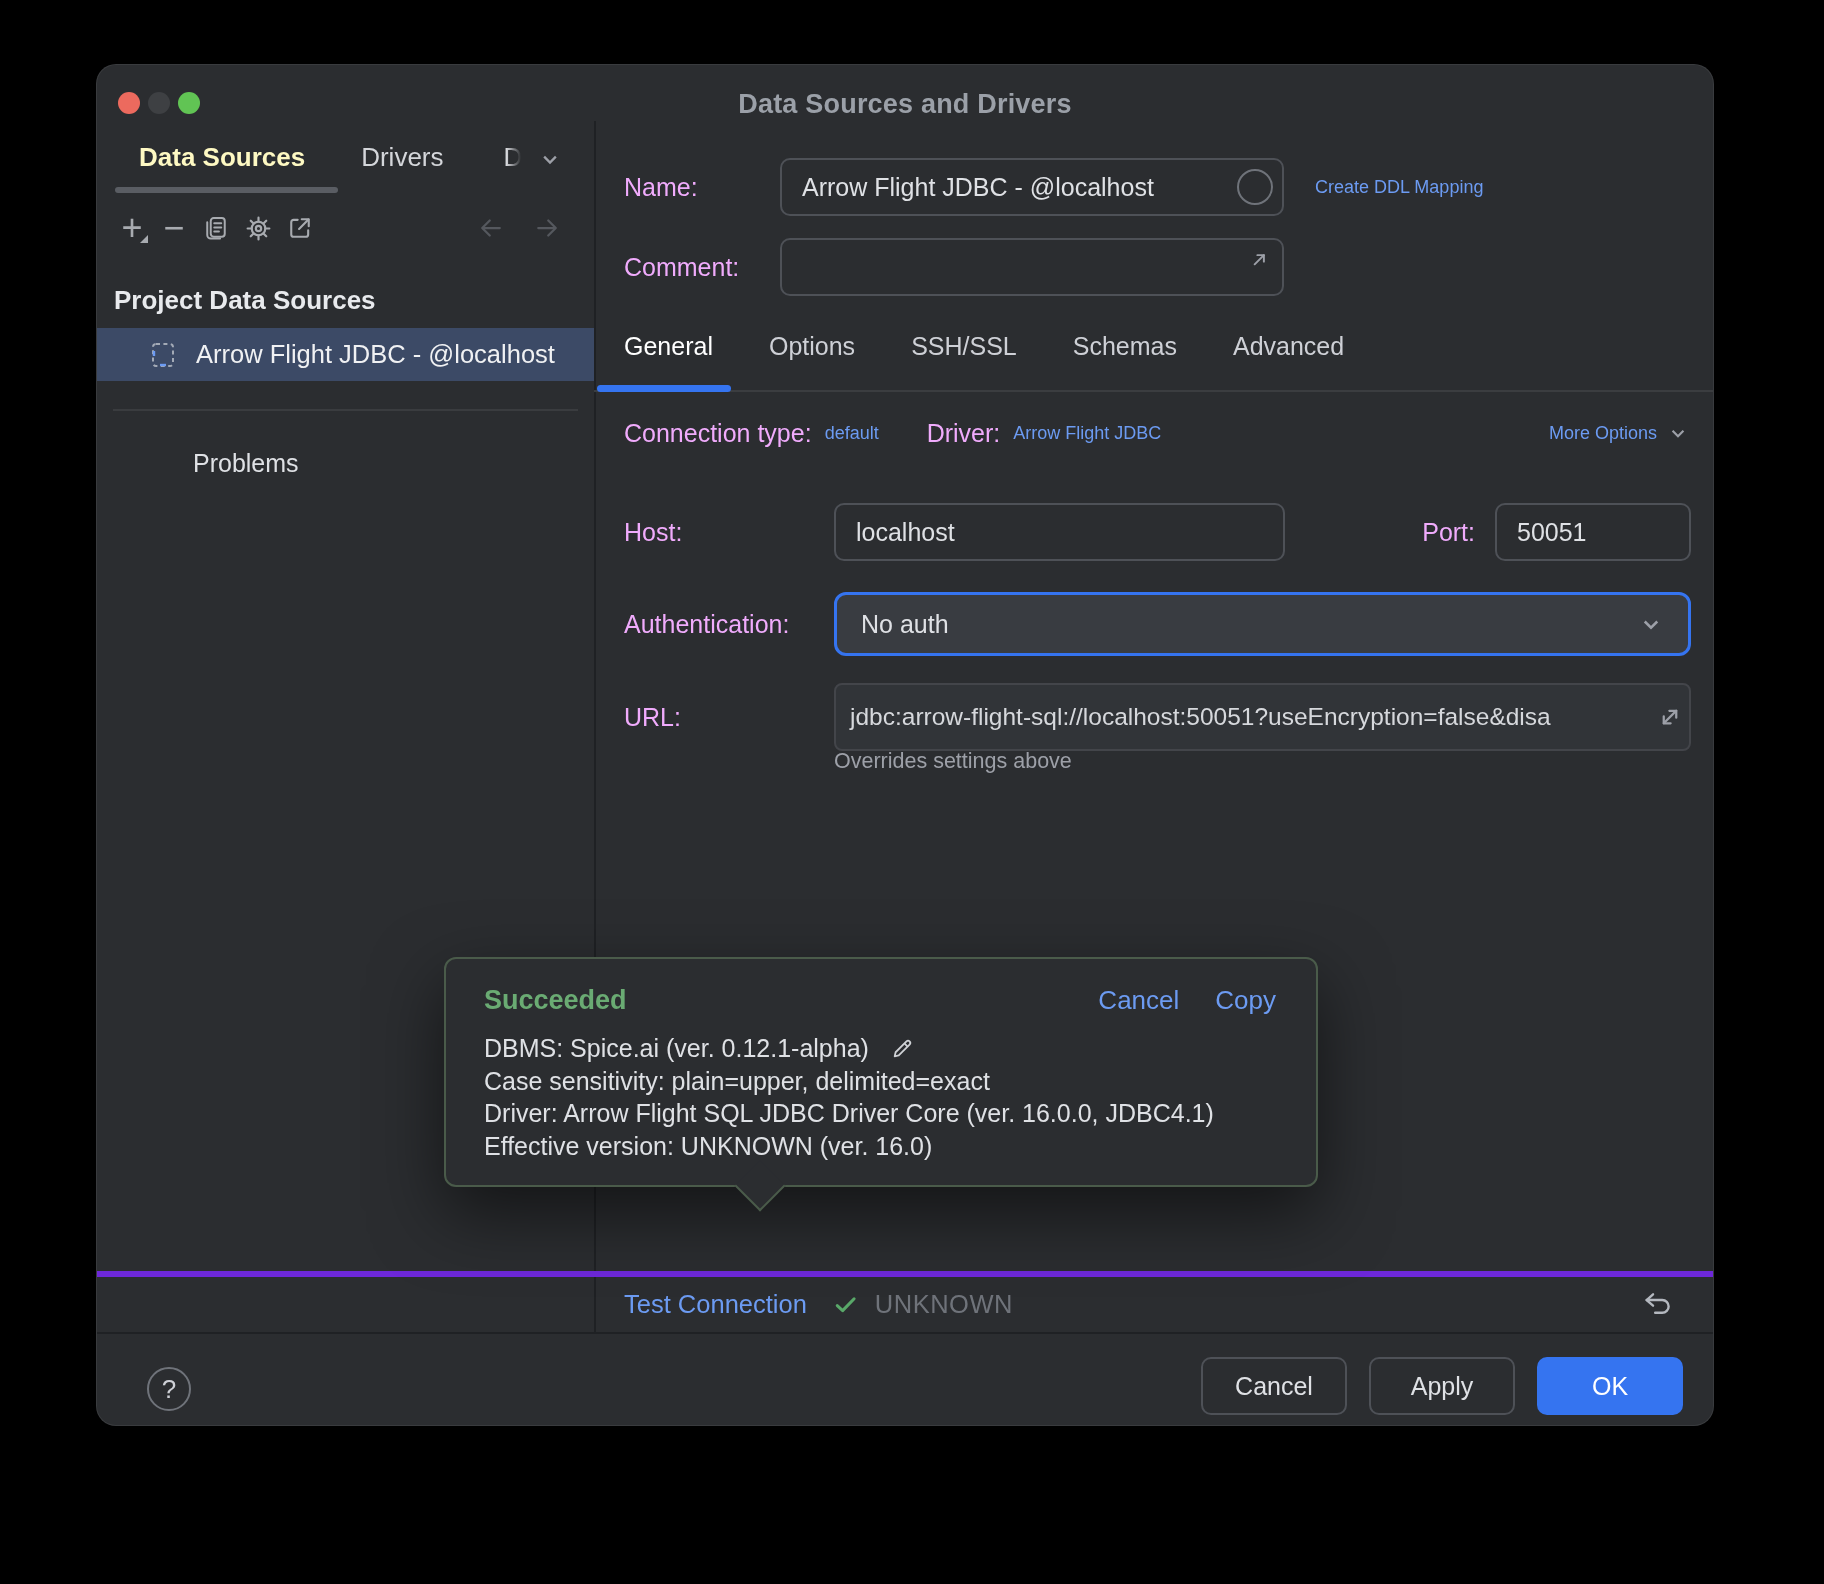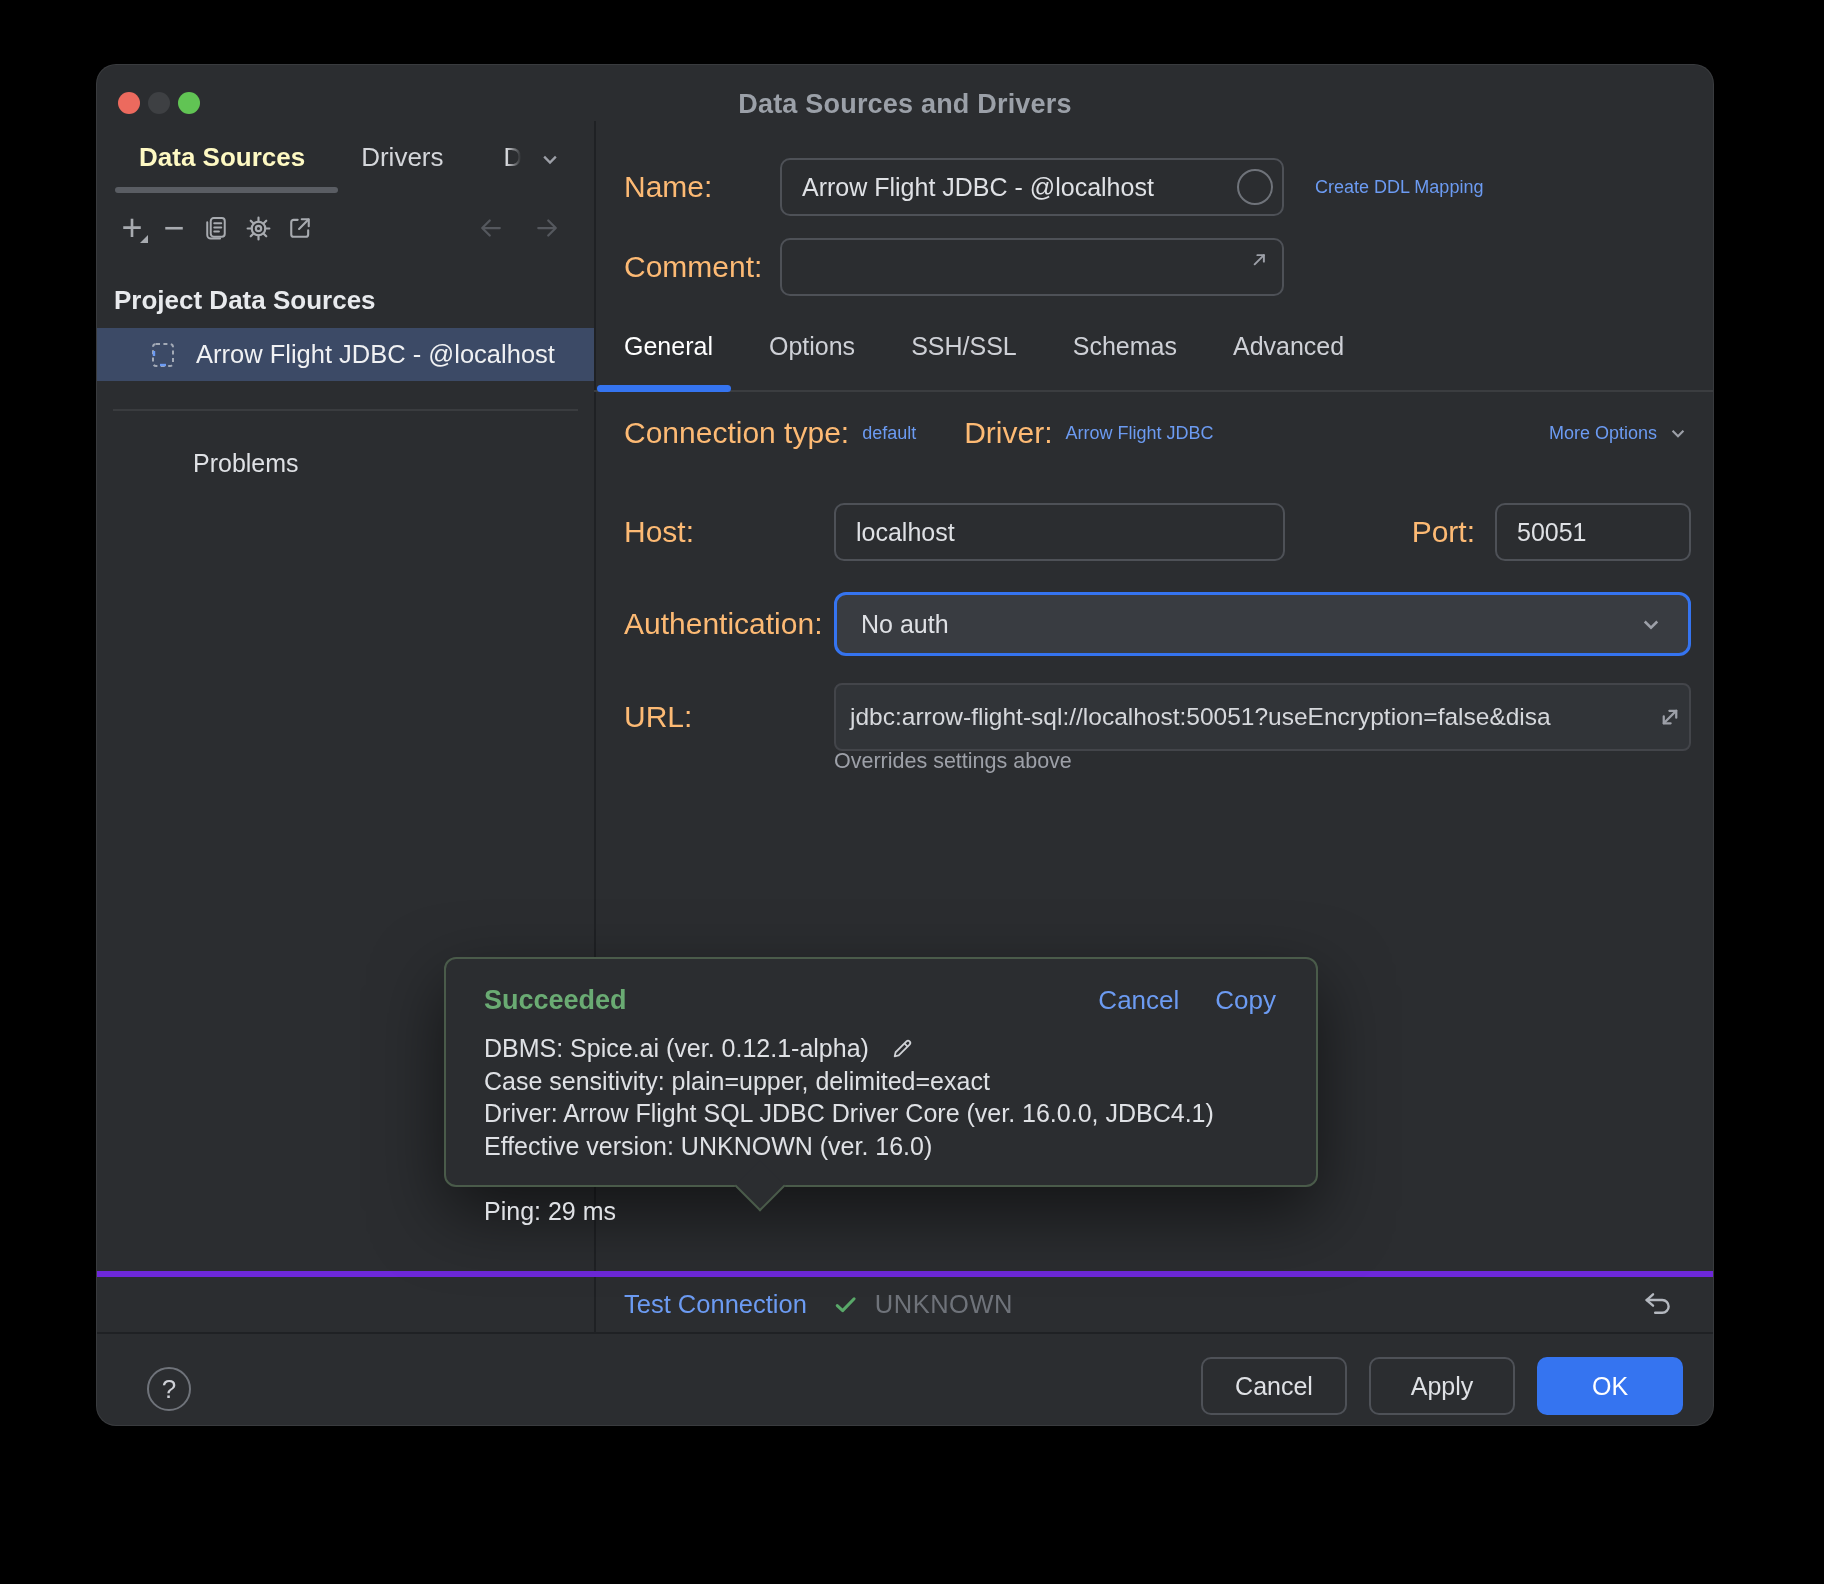--- a/index.html
+++ b/index.html
@@ -40,21 +40,21 @@
   .nav-arrows .tbtn{color:#55585e;margin-right:0;}
   .section-title{position:absolute;left:17px;top:220px;font-size:26px;font-weight:bold;color:#e8eaed;}
   .ds-item{position:absolute;left:0;top:263px;width:497px;height:53px;background:var(--selection);
     display:flex;align-items:center;}
   .ds-icon{margin-left:52px;width:28px;height:28px;flex:none;}
   .ds-label{margin-left:19px;font-size:25.5px;color:#f0f1f3;white-space:nowrap;}
   .side-divider{position:absolute;left:16px;top:344px;width:465px;height:2px;background:#3a3c3f;}
   .problems{position:absolute;left:96px;top:384px;font-size:25px;color:#dfe1e5;}
   
   .row{position:absolute;display:flex;align-items:center;}
-  .lab{color:#fdba74;font-size:30px;}
+  .lab{color:#f0abfc;font-size:25px;}
   .row-name{left:527px;top:93px;height:58px;right:22px;}
   .row-name .lab, .row-comment .lab{width:156px;flex:none;}
   .field-wrap{position:relative;width:504px;flex:none;height:58px;}
   .tfield{width:100%;height:100%;background:transparent;border:2px solid var(--border);border-radius:10px;
     color:var(--text);font-size:25px;padding:0 20px;font-family:inherit;outline:none;}
   .spin-circle{position:absolute;right:11px;top:50%;transform:translateY(-50%);width:36px;height:36px;
     border:2.5px solid #6f737a;border-radius:50%;}
   .link{color:var(--link);font-size:18px;cursor:pointer;white-space:nowrap;}
   .row-name .link{margin-left:31px;}
   .row-comment{left:527px;top:173px;height:58px;right:22px;}
@@ -310,21 +310,20 @@
             <svg width="25" height="25" viewBox="0 0 24 24" fill="none" stroke="currentColor" stroke-width="1.7" stroke-linejoin="round">
                 <path d="M4.5 19.5l.9-3.9L15.8 5.2a2.1 2.1 0 0 1 3 3L8.4 18.6l-3.9.9z"></path>
                 <path d="M13.9 7.1l3 3"></path>
               </svg>
           </span>
         </div>
         <div class="pline">Case sensitivity: plain=upper, delimited=exact</div>
         <div class="pline">Driver: Arrow Flight SQL JDBC Driver Core (ver. 16.0.0, JDBC4.1)</div>
         <div class="pline">Effective version: UNKNOWN (ver. 16.0)</div>
         <div class="pspacer"></div>
-        <div class="pline">Ping: 29 ms</div>
       </div>
     </div>
 
     <div class="test-row">
       <span class="test-link">Test Connection</span>
       <span class="test-check">
         <svg width="30" height="30" viewBox="0 0 24 24" fill="none" stroke="currentColor" stroke-width="2.4" stroke-linecap="round" stroke-linejoin="round">
             <path d="M5 12.5l4.3 4L18.5 7"></path>
           </svg>
       </span>

